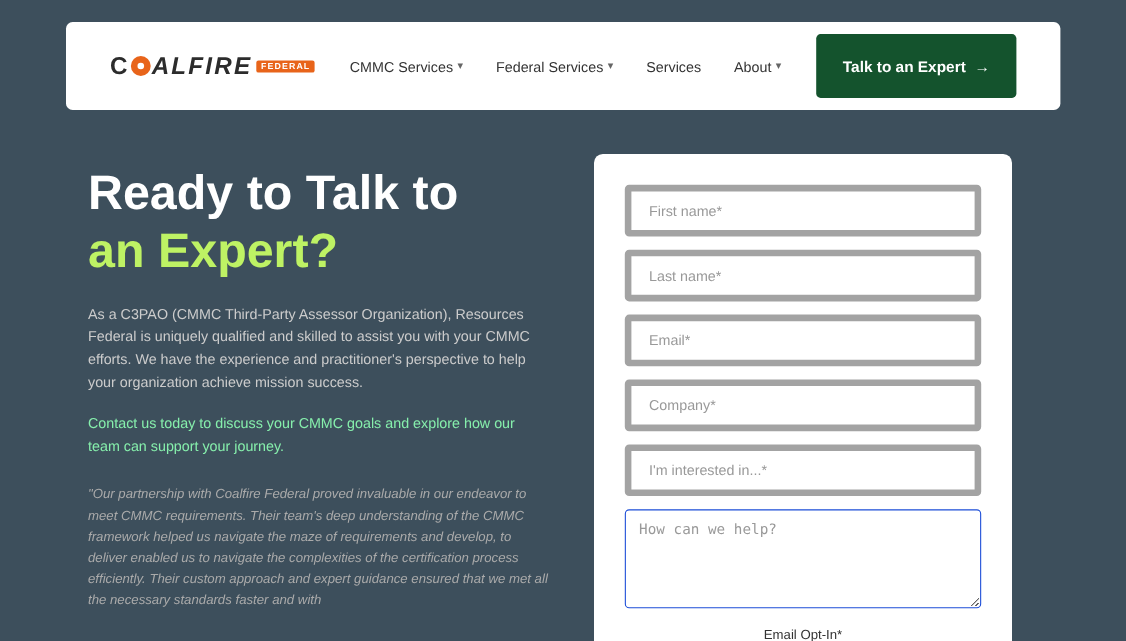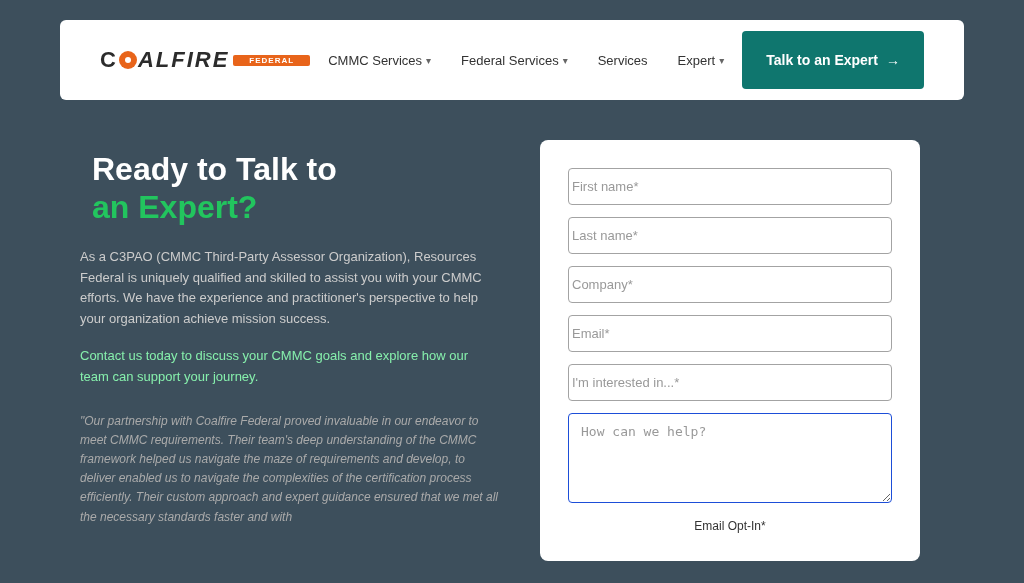--- a/index.html
+++ b/index.html
@@ -44,21 +44,21 @@
       height: 6px;
       background: white;
       border-radius: 50%;
     }
 
     .logo-federal {
       background: #e8641a;
       color: white;
       font-size: 8px;
       font-weight: 700;
-      padding: 1px 16px;
+      padding: 1px 4px;
       border-radius: 2px;
       margin-left: 4px;
       letter-spacing: 1px;
     }
 
     nav {
       display: flex;
       align-items: center;
       gap: 30px;
     }
@@ -72,21 +72,21 @@
       gap: 4px;
       white-space: nowrap;
     }
 
     .nav-arrow {
       font-size: 10px;
       color: #666;
     }
 
     .cta-button {
-      background: #0f766e;
+      background: #14532d;
       color: white;
       border: none;
       padding: 21px 24px;
       border-radius: 4px;
       font-size: 14px;
       font-weight: 600;
       cursor: pointer;
       display: flex;
       align-items: center;
       gap: 8px;
@@ -101,30 +101,29 @@
       margin-top: 10px;
     }
 
     .left-column {
       flex: 1;
       padding-top: 10px;
       max-width: 420px;
     }
 
     .headline {
-      font-size: 32px;
+      font-size: 44px;
       font-weight: 700;
       color: white;
       line-height: 1.2;
       margin-bottom: 4px;
-      margin-left: 12px;
     }
 
     .headline-orange {
-      color: #22c55e;
+      color: #bef264;
     }
 
     .description {
       font-size: 13px;
       color: #ccc;
       line-height: 1.6;
       margin-top: 20px;
       margin-bottom: 16px;
     }
 
@@ -151,22 +150,22 @@
       max-height: 500px;
       overflow-y: auto;
     }
 
     .form-group {
       margin-bottom: 12px;
     }
 
     .form-input {
       width: 100%;
-      padding: 10px 3px;
-      border: 1px solid #a3a3a3;
+      padding: 10px 16px;
+      border: 6px solid #a3a3a3;
       border-radius: 4px;
       font-size: 13px;
       color: #333;
       outline: none;
     }
 
     .form-input::placeholder {
       color: #999;
     }
 
@@ -231,21 +230,21 @@
         <span class="nav-arrow">▾</span>
       </span>
       <span class="nav-item">
         <span>Federal Services</span>
         <span class="nav-arrow">▾</span>
       </span>
       <span class="nav-item">
         <span>Services</span>
       </span>
       <span class="nav-item">
-        <span>Expert</span>
+        <span>About</span>
         <span class="nav-arrow">▾</span>
       </span>
     </nav>
 
     <button class="cta-button">
       <span>Talk to an Expert</span>
       <span>→</span>
     </button>
   </div>
 </header>
@@ -264,24 +263,24 @@
   </div>
 
   <div class="right-column">
     <div class="form-group">
       <input type="text" class="form-input" placeholder="First name*" style="">
     </div>
     <div class="form-group">
       <input type="text" class="form-input" placeholder="Last name*" style="">
     </div>
     <div class="form-group">
+      <input type="email" class="form-input" placeholder="Email*" style="">
+    </div>
+    <div class="form-group">
       <input type="text" class="form-input" placeholder="Company*" style="">
-    </div>
-    <div class="form-group">
-      <input type="email" class="form-input" placeholder="Email*" style="">
     </div>
     <div class="form-group">
       <input type="text" class="form-input" placeholder="I'm interested in...*" style="">
     </div>
     <div class="form-group">
       <textarea class="form-textarea" placeholder="How can we help?" style=""></textarea>
     </div>
 
     <div>
       <span class="opt-in-label">Email Opt-In*</span>

